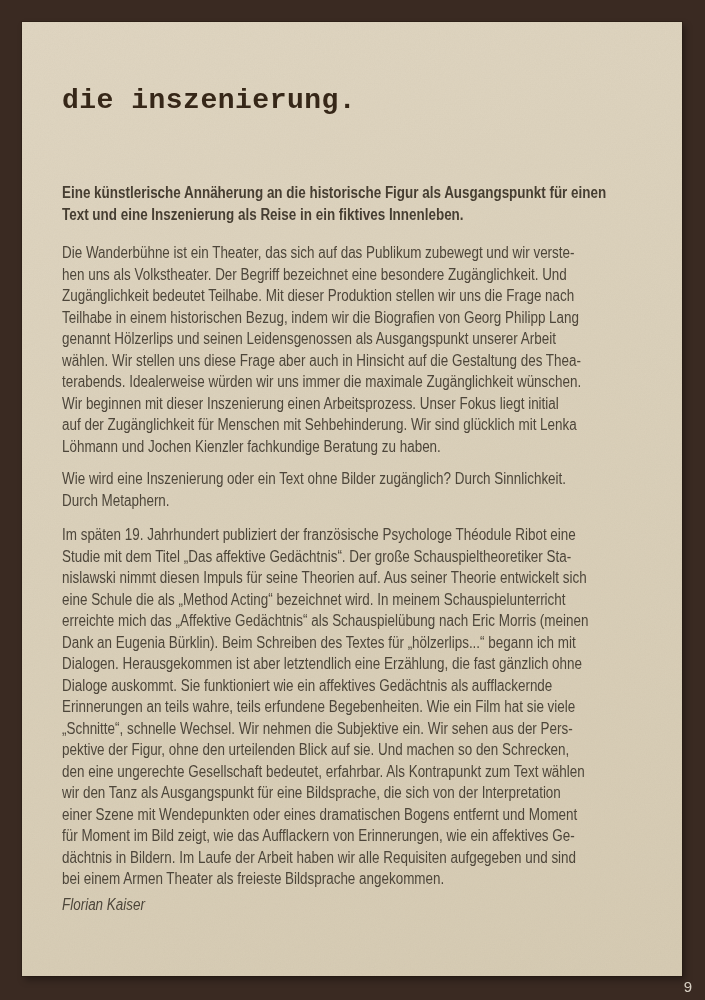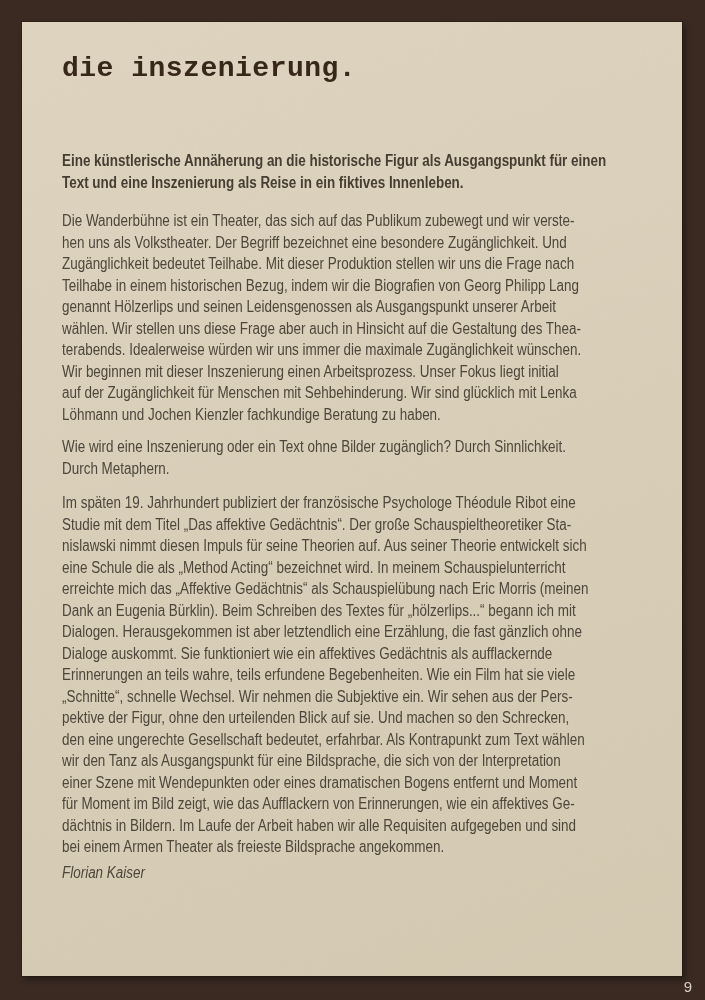--- a/index.html
+++ b/index.html
@@ -31,20 +31,21 @@
     position: absolute;
     left: 0;
     top: 0;
     opacity: 0.45;
     pointer-events: none;
   }
   .content {
     position: relative;
     z-index: 1;
     padding: 33px 12px 0 40px;
+    margin-top: 32px;
   }
   .page-title {
     margin: 0;
     font-family: "Liberation Mono", monospace;
     font-weight: bold;
     font-size: 28px;
     line-height: 28px;
     letter-spacing: 0.5px;
     color: #362718;
   }

